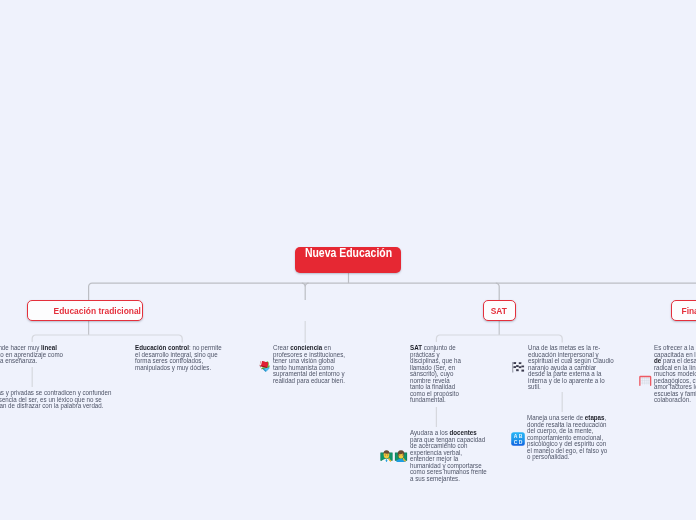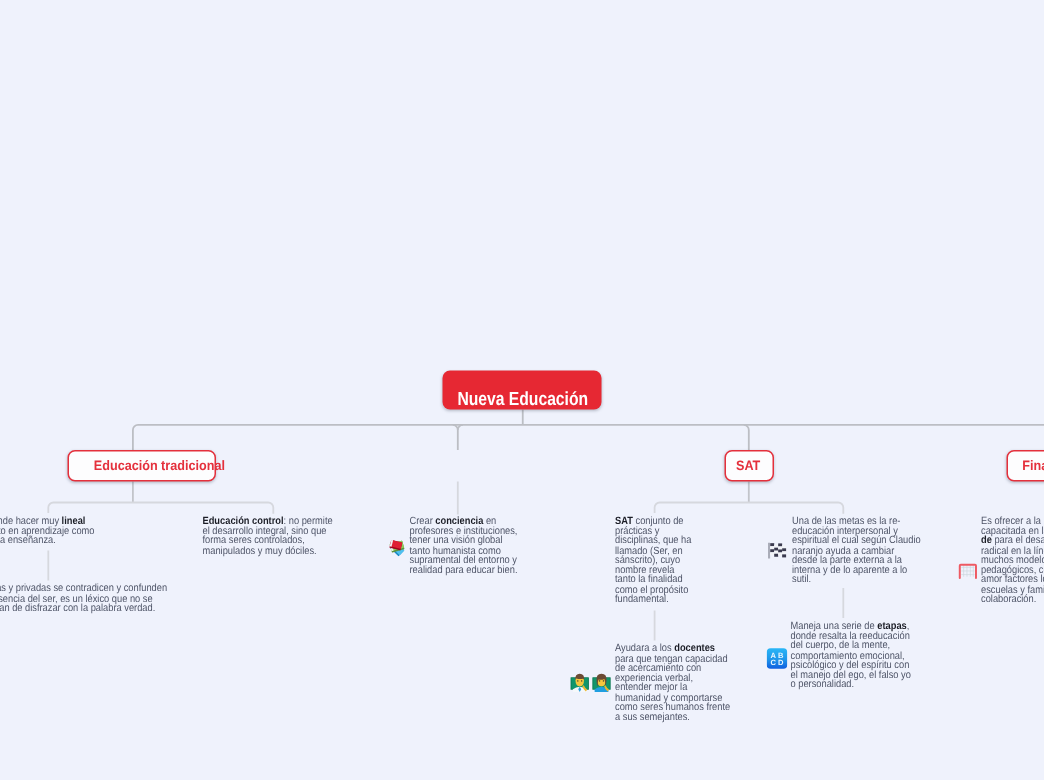--- a/index.html
+++ b/index.html
@@ -8,21 +8,21 @@
        font-family:"Liberation Sans",sans-serif;}
   #canvas{position:relative;width:696px;height:520px;backface-visibility:hidden;}
   svg.links{position:absolute;left:0;top:0;width:696px;height:520px;}
   svg.links path{fill:none;stroke-linecap:butt;stroke-linejoin:round;}
   svg.links{pointer-events:none;}
 
   .node{position:absolute;box-sizing:border-box;}
 
   .root-node{background:#e62833;border-radius:5px;
      box-shadow:0 1px 2px rgba(80,90,110,.35);
-     display:flex;align-items:flex-end;justify-content:center;}
+     display:flex;align-items:flex-start;justify-content:center;}
   .root-node .lbl{color:#ffffff;font-weight:bold;font-size:12.6px;
      transform:scaleX(.83);transform-origin:center;white-space:nowrap;
      line-height:1;}
 
   .l1-node{background:#fdfdfe;border:1.8px solid #e4303c;border-radius:5px;
      box-shadow:0 1px 2px rgba(80,90,110,.35);
      display:flex;align-items:center;justify-content:center;}
   .l1-node .lbl{color:#e4303c;font-weight:bold;font-size:9.1px;
      transform:scaleX(.925) translateY(0.6px);transform-origin:center;white-space:nowrap;
      line-height:1;}
@@ -64,21 +64,21 @@
       <path d="M32.2,367 L32.2,387"></path>
       <path d="M436.4,407 L436.4,427"></path>
       <path d="M562.2,392 L562.2,412"></path>
     </g>
   </svg>
 
   <div class="node root-node" style="left:295px;top:247px;width:106px;height:26px;">
     <span class="lbl">Nueva Educación</span>
   </div>
 
-  <div class="node l1-node" style="left:45px;top:300px;width:99px;height:20.5px;padding-left:24px;">
+  <div class="node l1-node" style="left:27px;top:300px;width:116px;height:20.5px;padding-left:24px;">
     <span class="lbl">Educación tradicional</span>
   </div>
   <div class="node l1-node" style="left:483px;top:300px;width:32.5px;height:20.5px;">
     <span class="lbl">SAT</span>
   </div>
   <div class="node l1-node" style="left:671px;top:300px;width:58px;height:20.5px;">
     <span class="lbl">Finalidad</span>
   </div>
 
   <div class="leaf" style="left:-10px;top:345.3px;">

